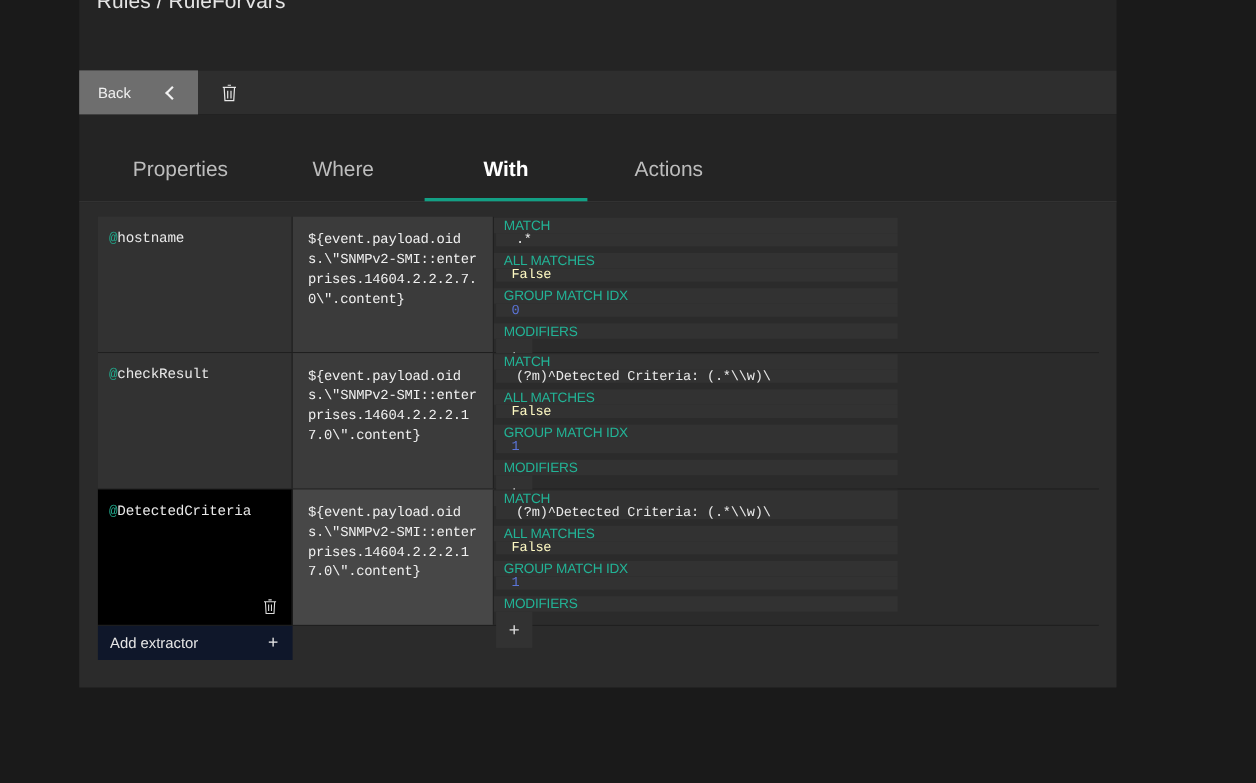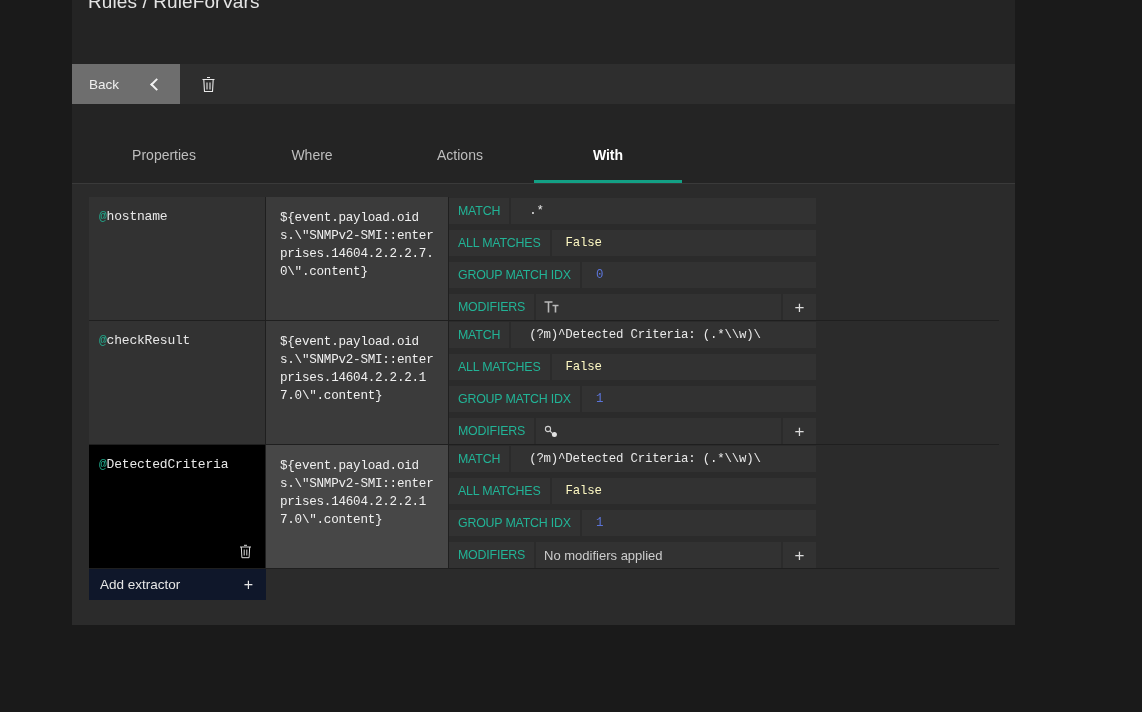--- a/index.html
+++ b/index.html
@@ -93,21 +93,21 @@
     display: flex;
     align-items: flex-end;
     height: 52px;
   }
   .tab {
     width: 148px;
     height: 100%;
     display: flex;
     align-items: center;
     justify-content: center;
-    font-size: 14px;
+    font-size: 19px;
     color: #bdbdbd;
     cursor: pointer;
     border-bottom: 3px solid transparent;
     padding-bottom: 2px;
   }
   .tab.active {
     color: #ffffff;
     font-weight: bold;
     border-bottom-color: #13a085;
   }
@@ -173,20 +173,21 @@
     display: flex;
     flex-direction: column;
     justify-content: flex-start;
     padding-top: 0;
   }
   .attr-row {
     display: flex;
     align-items: stretch;
     height: 26px;
     margin-bottom: 6px;
+    flex-direction: column;
   }
   .attr-row:first-child { margin-top: 1px; }
   .attr-row:last-child { margin-bottom: 0; }
 
   .attr-label {
     background: #323232;
     color: #22b396;
     font-size: 12.4px;
     letter-spacing: -.2px;
     display: flex;
@@ -278,25 +279,25 @@
   </div>
 
   <div class="tabs-wrap">
     <div class="tabs" id="tabs-host">
         <div class="tab">
           <span>Properties</span>
         </div>
         <div class="tab">
           <span>Where</span>
         </div>
+        <div class="tab active">
+          <span>With</span>
+        </div>
         <div class="tab">
           <span>Actions</span>
-        </div>
-        <div class="tab active">
-          <span>With</span>
         </div>
       </div>
   </div>
 
   <div class="panel">
     <div class="table" id="table-host">
         <div class="row">
           <div class="cell-name">
             <div class="name-text mono"><span class="at">@</span><span>hostname</span></div>
           </div>

